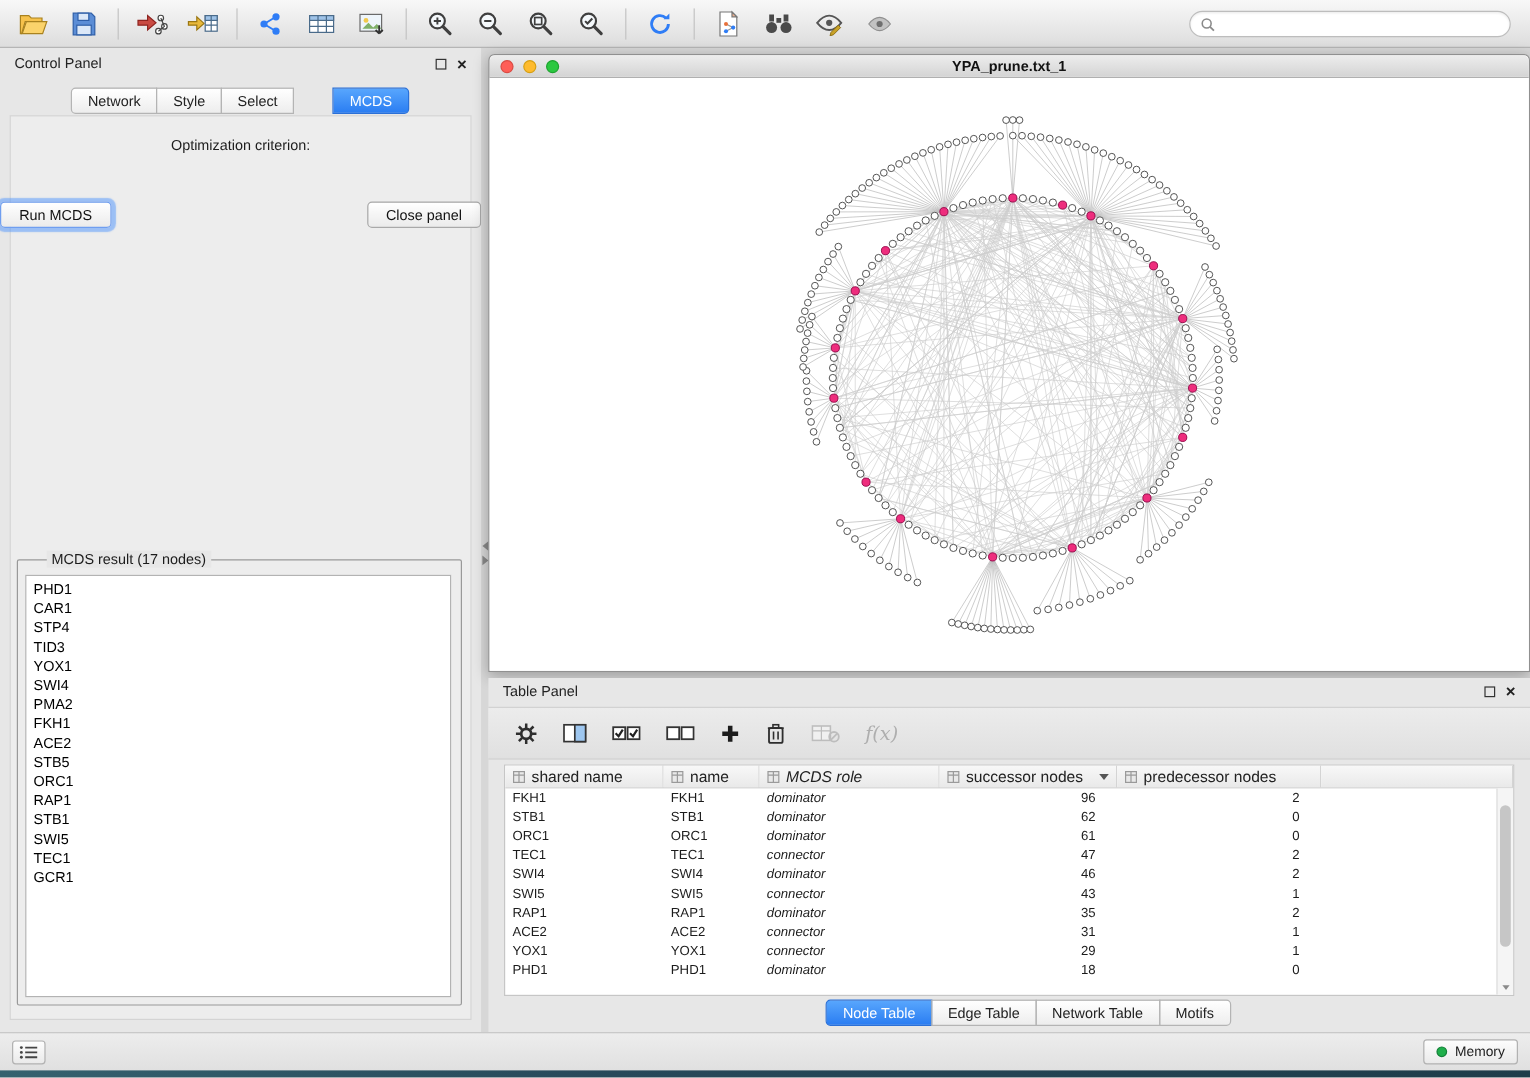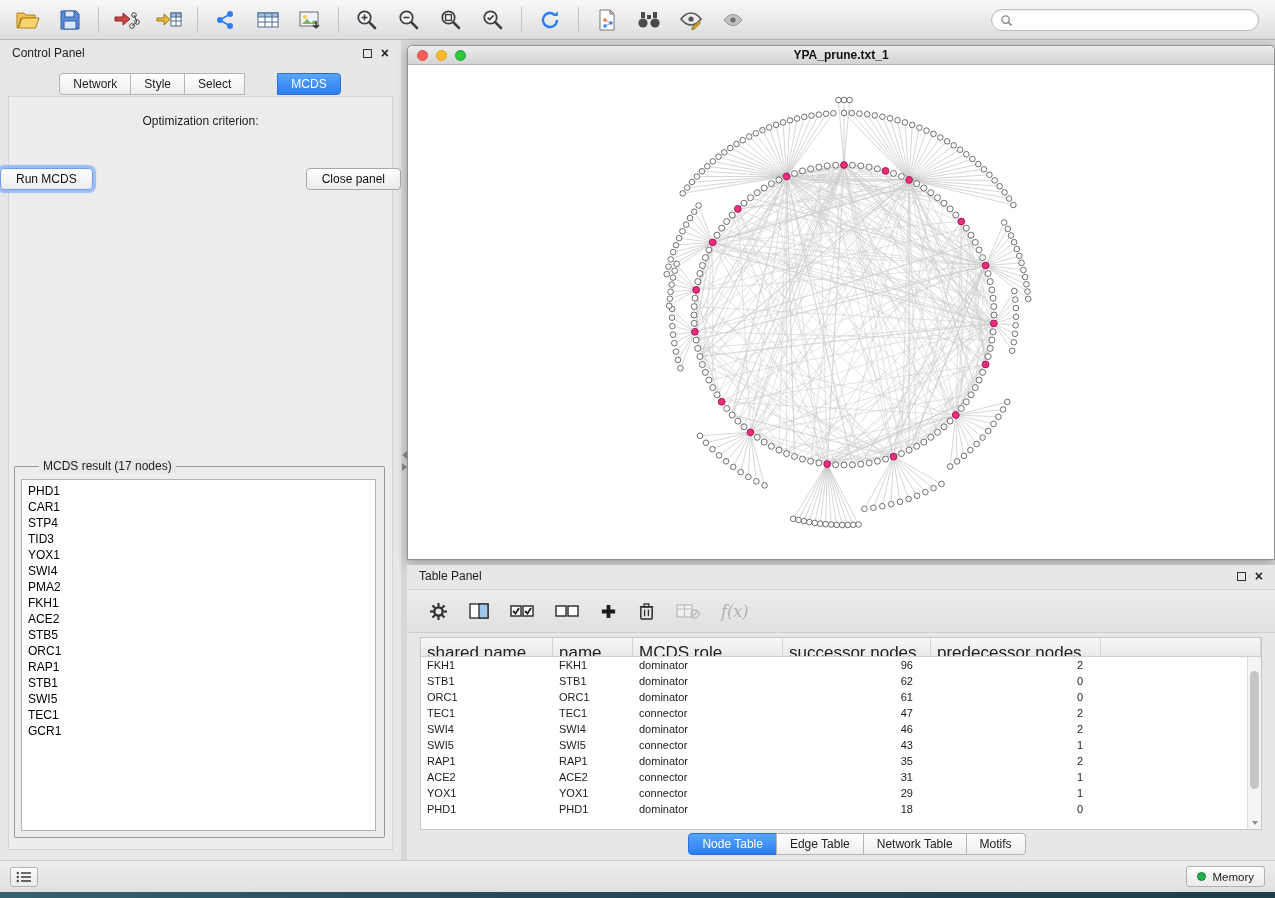--- a/index.html
+++ b/index.html
@@ -84,22 +84,22 @@
   .tp-toolbar { position:absolute; top:24px; left:0; right:0; height:44px;
     background:linear-gradient(#ececec,#e0e0e0); border-top:1px solid #d2d2d2; border-bottom:1px solid #cfcfcf;
     display:flex; align-items:center; padding-left:22px; gap:21px; }
   .tt-btn { display:flex; align-items:center; justify-content:center; }
   .fx-label { font-family:"DejaVu Serif", serif; font-style:italic; font-size:16px; color:#aeaeae; }
   .tp-table-wrap { position:absolute; left:13px; right:13px; top:72px; height:193px;
     background:#fff; border:1px solid #c6c6c6; overflow:hidden; }
   .thead { display:flex; height:19px; border-bottom:1px solid #cfcfcf; }
   .tcell { padding:0 6px; overflow:hidden; white-space:nowrap; }
   .th { background:linear-gradient(#f8f8f8,#e9e9e9); border-right:1px solid #d4d4d4;
-    display:flex; align-items:flex-start; gap:5px; font-size:17px; color:#222;flex-direction:column; }
-  .c-shared { width:132px; } .c-name { width:80px; } .c-role { width:150px; }
+    display:flex; align-items:center; gap:5px; font-size:13px; color:#222; }
+  .c-shared { width:132px; } .c-name { width:80px; } .c-role { width:150px;font-style:italic; }
   .c-succ { width:148px; } .c-pred { width:170px; } .c-fill { flex:1; }
   .trow { display:flex; height:16px; align-items:center; }
   .trow .tcell { font-size:11px; line-height:16px; }
   .trow .c-succ, .trow .c-pred { text-align:right; padding-right:18px; }
   .chev { width:0; height:0; border-left:4px solid transparent; border-right:4px solid transparent;
     border-top:5px solid #555; margin-left:auto; }
   .vscroll { position:absolute; right:0; top:19px; bottom:0; width:14px; background:#f5f5f5; border-left:1px solid #ddd; }
   .vthumb { position:absolute; left:2px; right:2px; top:14px; height:118px; background:#c6c6c6; border-radius:6px; }
   .varrow { position:absolute; left:0; right:0; bottom:0; height:13px; display:flex; align-items:center; justify-content:center; }
   .varrow .arr-dn { border-top-color:#8a8a8a; }

